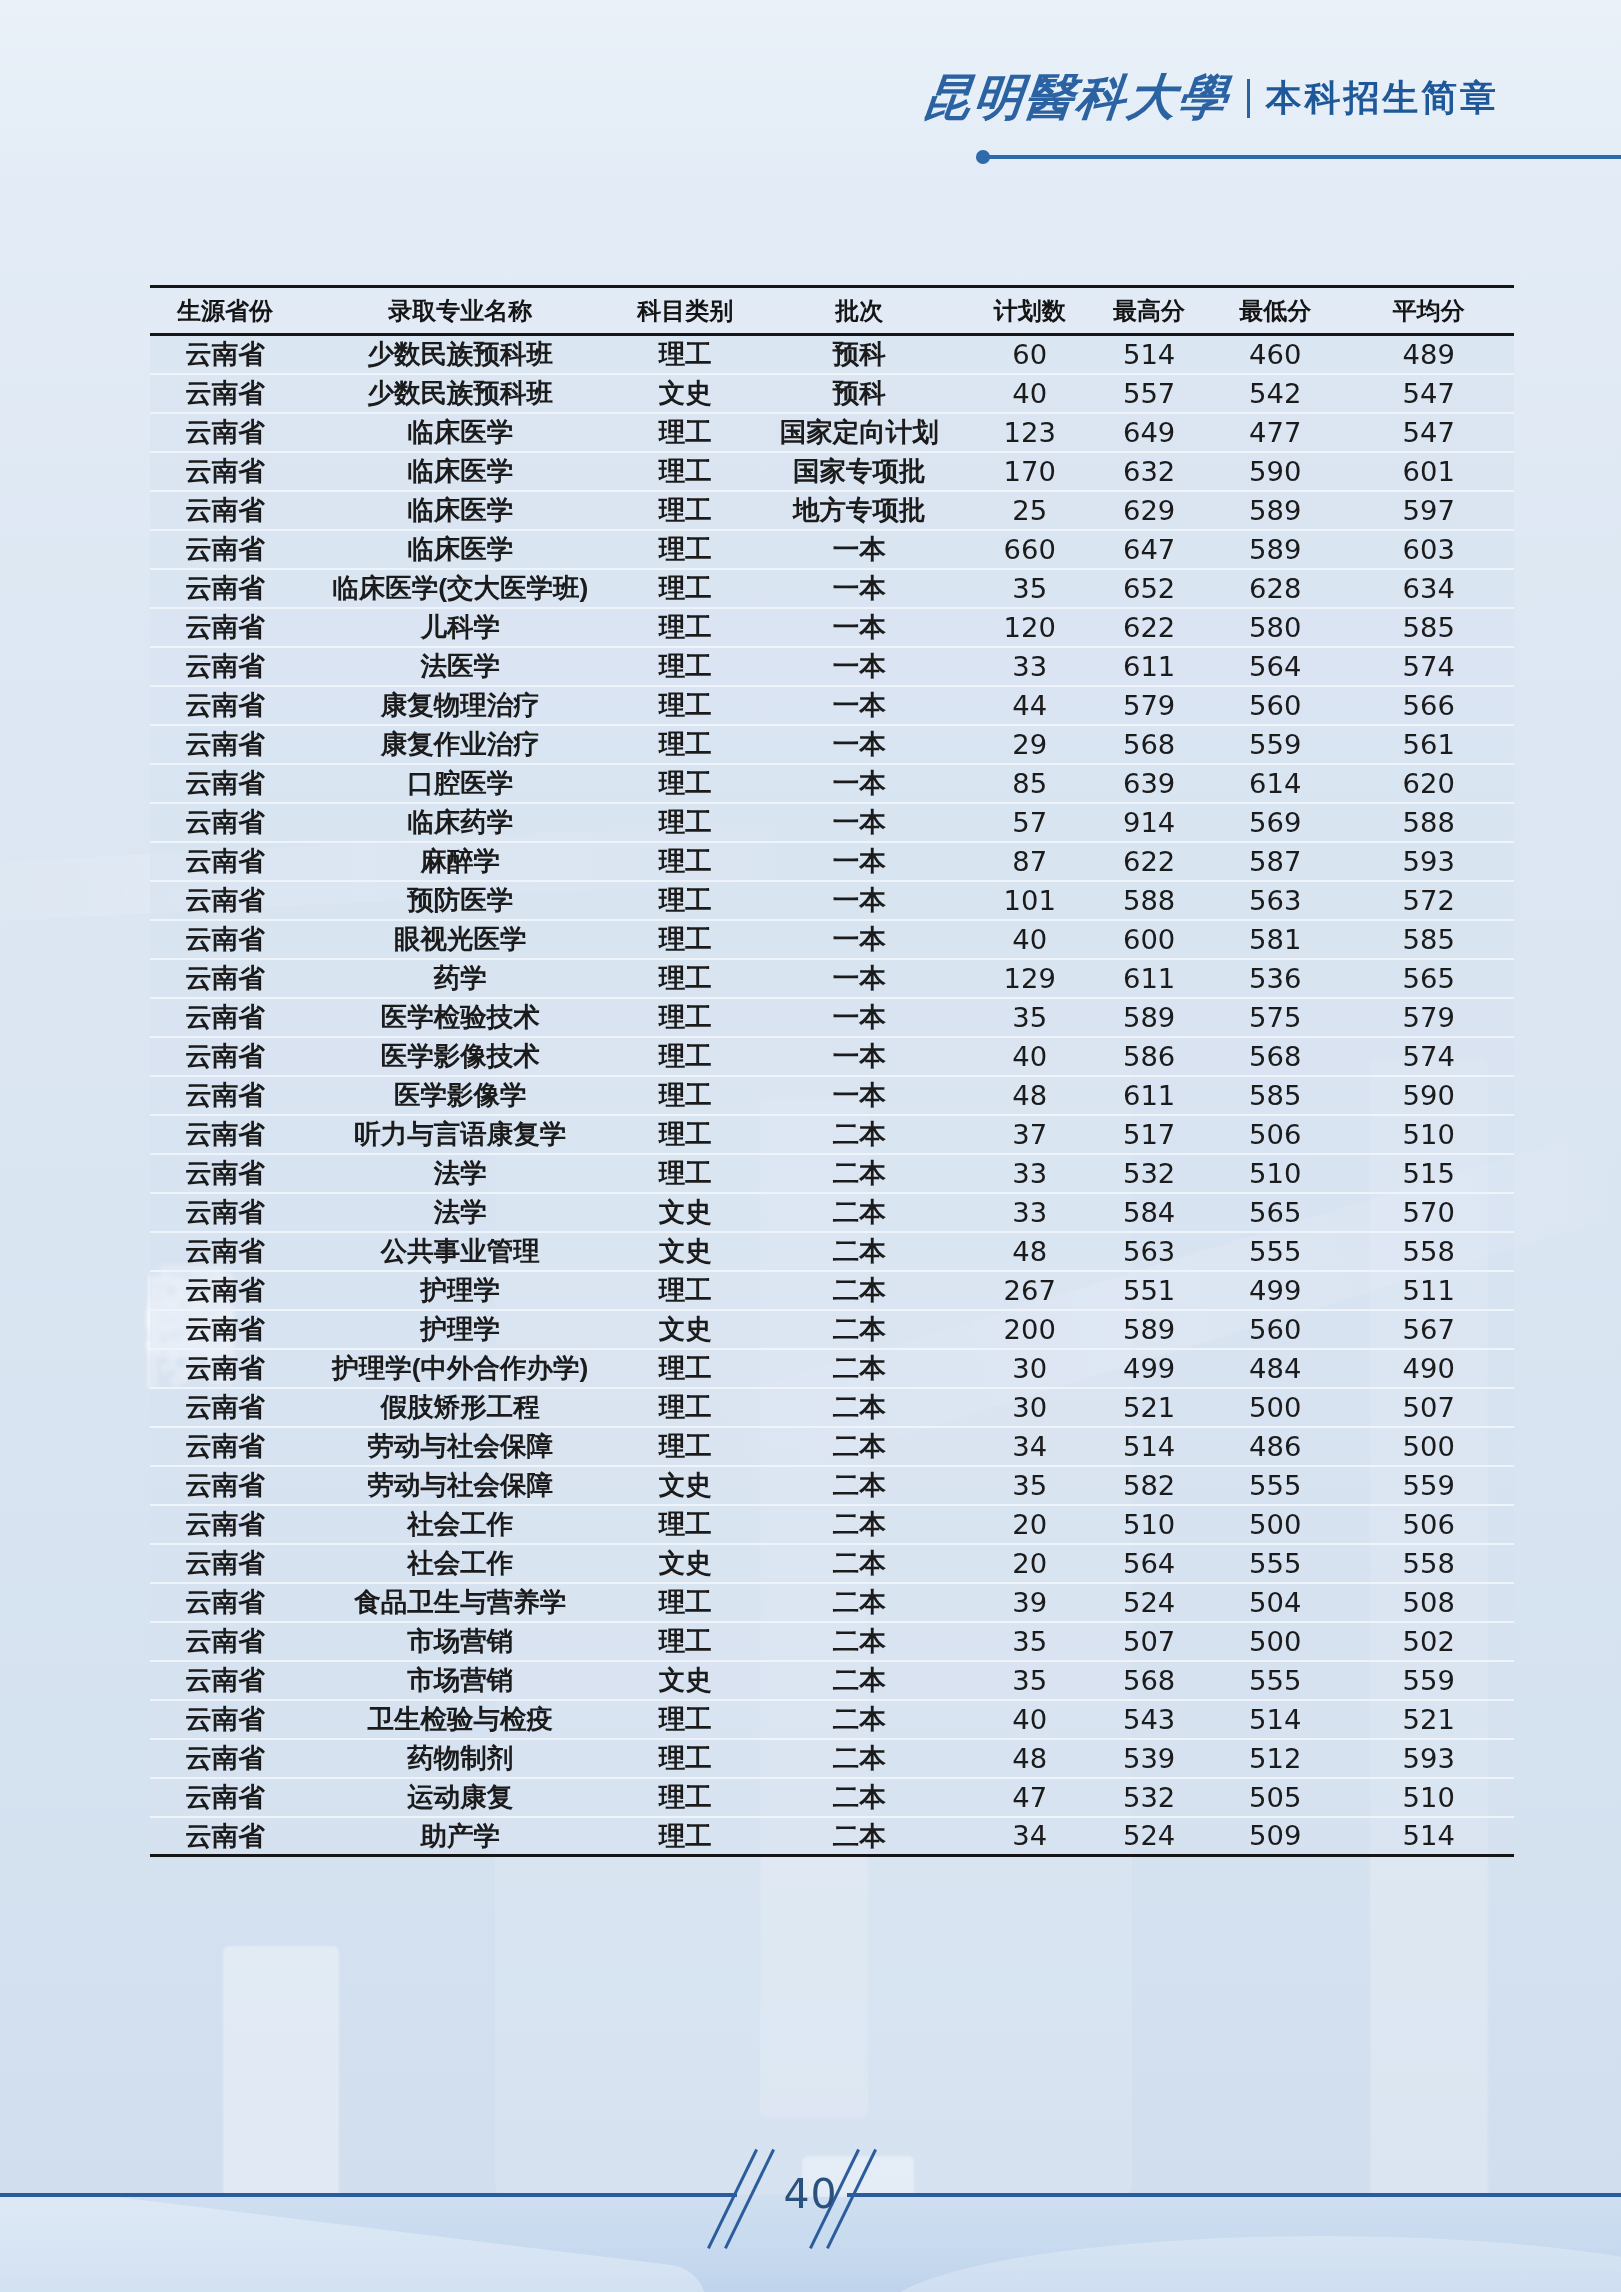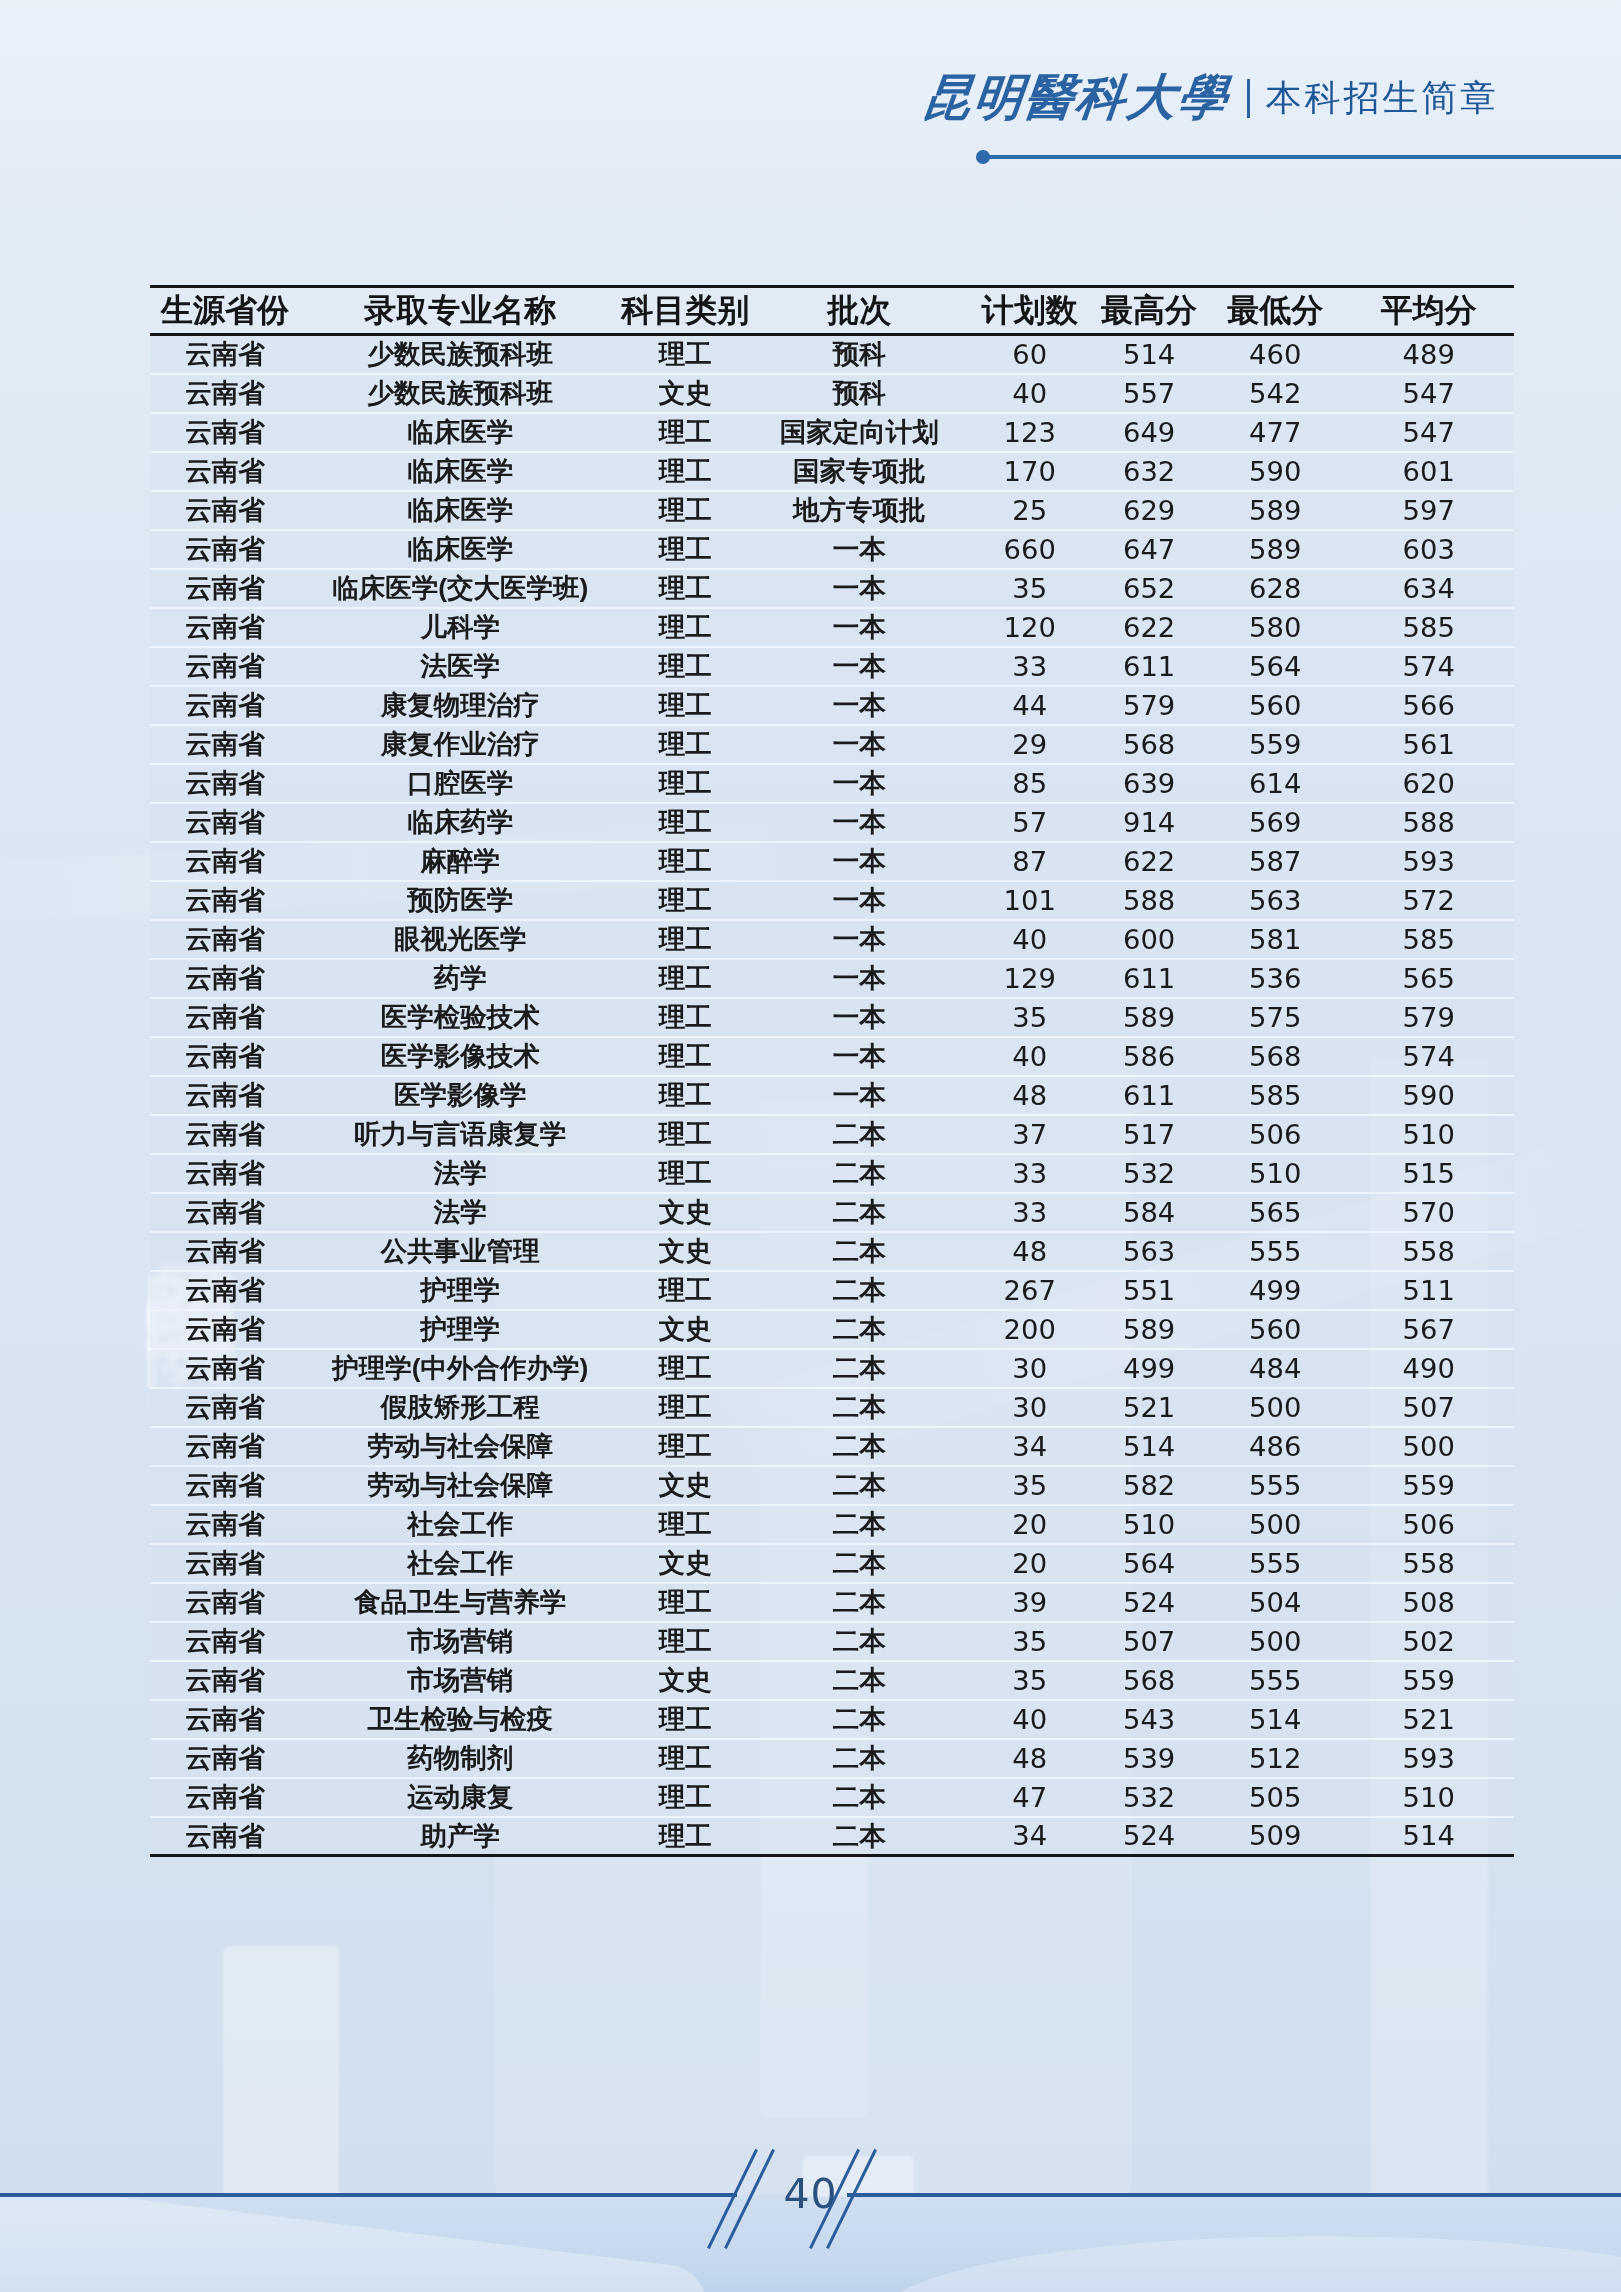--- a/index.html
+++ b/index.html
@@ -29,33 +29,33 @@
     background:linear-gradient(180deg,#cfdff1 0%,#c6d9ee 60%,#bfd4ec 100%);overflow:hidden;}
   .hill-a{position:absolute;left:-39px;top:27.4px;width:745px;height:118px;background:rgba(255,255,255,0.30);
     transform:rotate(7deg);border-radius:39px;}
   .hill-b{position:absolute;left:882px;top:39px;width:882px;height:157px;background:rgba(255,255,255,0.25);
     border-radius:50% 50% 0 0;}
   
   .masthead{position:absolute;top:65px;right:122px;display:flex;align-items:center;}
   .uni-name{font-family:"DejaVu Serif",serif;font-style:italic;font-weight:700;
     font-size:49px;color:#2b62a2;transform:skewX(-6deg);letter-spacing:2px;}
   .masthead-divider{display:inline-block;width:2.9px;height:39px;background:#2b62a2;margin:0 15.7px 0 17.6px;}
-  .brochure{font-family:"Liberation Serif","DejaVu Serif",serif;font-weight:400;
+  .brochure{font-family:"Liberation Serif","DejaVu Serif",serif;font-weight:700;
     font-size:36px;color:#1f5898;letter-spacing:2.9px;}
   .masthead-rule{position:absolute;top:155px;left:983px;right:0;height:3.9px;background:#2f6baa;}
   .masthead-rule::before{content:"";position:absolute;left:-6.9px;top:-4.9px;width:13.7px;height:13.7px;
     border-radius:50%;background:#2f6baa;}
   
   .doc-title{position:absolute;top:229px;left:0;width:100%;margin:0;text-align:center;
     font-size:44px;font-weight:800;color:#1565a8;letter-spacing:2px;}
   
   .score-table{position:absolute;left:150px;top:285px;width:1364px;
     border-collapse:collapse;table-layout:fixed;}
   .score-table thead tr{height:48px;border-top:3.9px solid #161616;border-bottom:3.9px solid #161616;}
-  .score-table th{font-size:32px;font-weight:700;color:#151515;text-align:center;vertical-align:middle;padding:0;}
+  .score-table th{font-size:24px;font-weight:700;color:#151515;text-align:center;vertical-align:middle;padding:0;}
   .score-table th:nth-child(1){width:11%;}
   .score-table th:nth-child(2){width:23.5%;}
   .score-table th:nth-child(3){width:9.5%;}
   .score-table th:nth-child(4){width:16%;}
   .score-table th:nth-child(5){width:9%;margin-top:36px;}
   .score-table th:nth-child(6){width:8.5%;}
   .score-table th:nth-child(7){width:10%;}
   .score-table th:nth-child(8){width:12.5%;}
   .score-table tbody tr{height:39px;border-bottom:2px solid #eff4fa;background:rgba(215,226,241,0.55);}
   .score-table tbody tr:last-child{border-bottom:3.9px solid #161616;}

